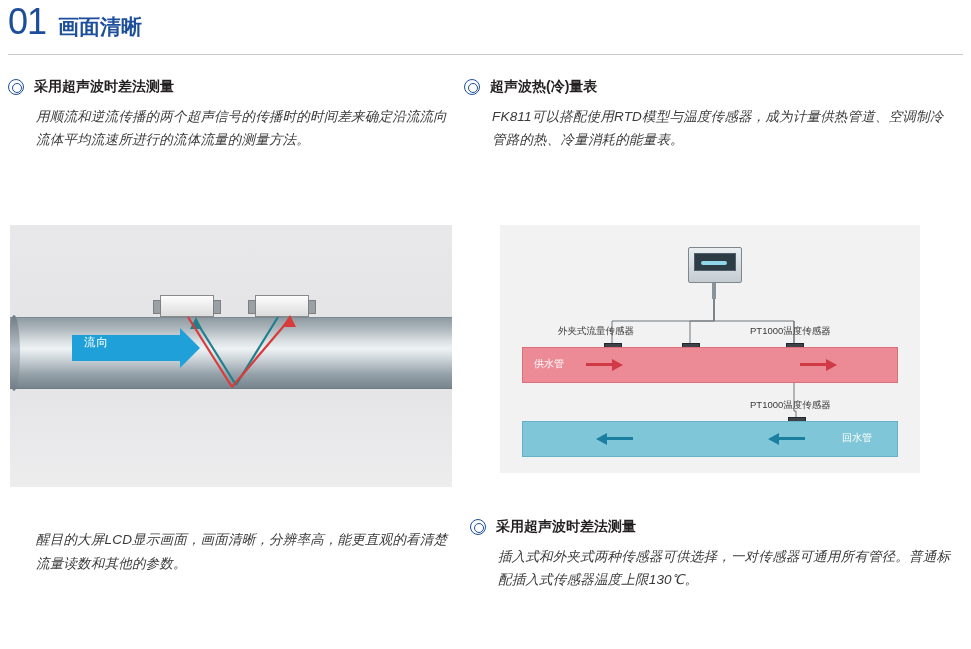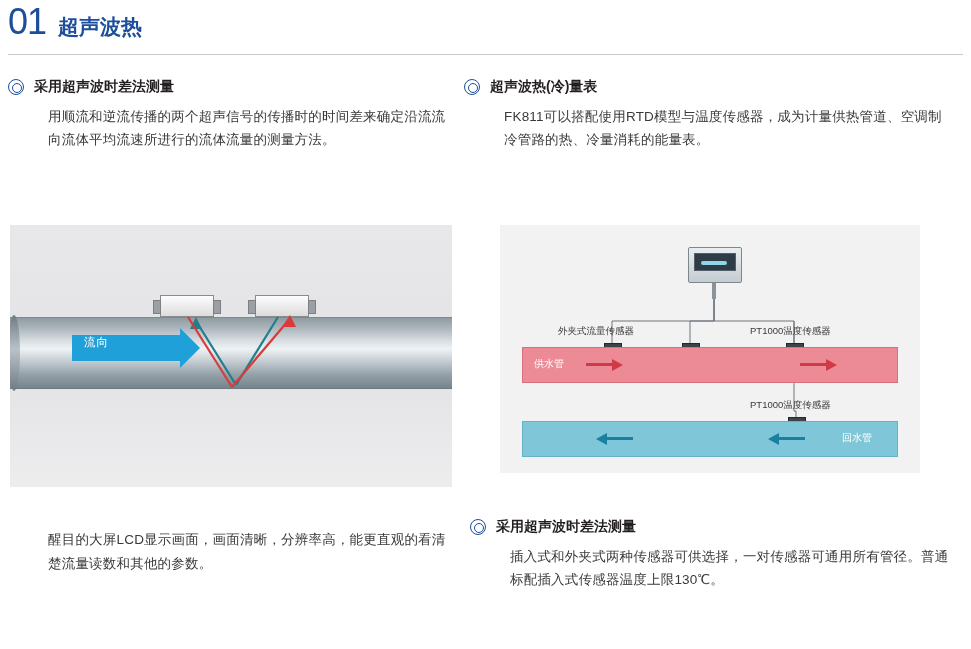--- a/index.html
+++ b/index.html
@@ -71,25 +71,26 @@
     border: 1px solid #1c4e9c;
     border-radius: 50%;
   }
   .sec-title {
     font-size: 14px;
     font-weight: bold;
     color: #231f20;
     line-height: 1.2;
   }
   .sec-body {
-    margin: 10px 0 0 40px;
+    margin: 10px 0 0 28px;
     font-size: 13.5px;
     line-height: 1.75;
     color: #3a3a3a;
     letter-spacing: .2px;
+    font-style: italic;
   }
 
   
   .bot-left  { position: absolute; left: 8px;   top: 518px; width: 450px; }
   .bot-right { position: absolute; left: 470px; top: 518px; width: 490px; }
 
   
   .fig1 {
     position: absolute;
     left: 10px; top: 225px;
@@ -229,21 +230,21 @@
     position: absolute; height: 3px;
   }
 </style>
 </head>
 <body>
 
 <div class="page">
 
   <div class="header">
     <span class="num">01</span>
-    <span class="title">超声波热</span>
+    <span class="title">画面清晰</span>
   </div>
   <div class="header-rule"></div>
 
   <div class="col-left">
     <div class="sec-head">
       <span class="bullet"></span>
       <span class="sec-title">采用超声波时差法测量</span>
     </div>
     <div class="sec-body">用顺流和逆流传播的两个超声信号的传播时的时间差来确定沿流流向流体平均流速所进行的流体流量的测量方法。</div>
   </div>

